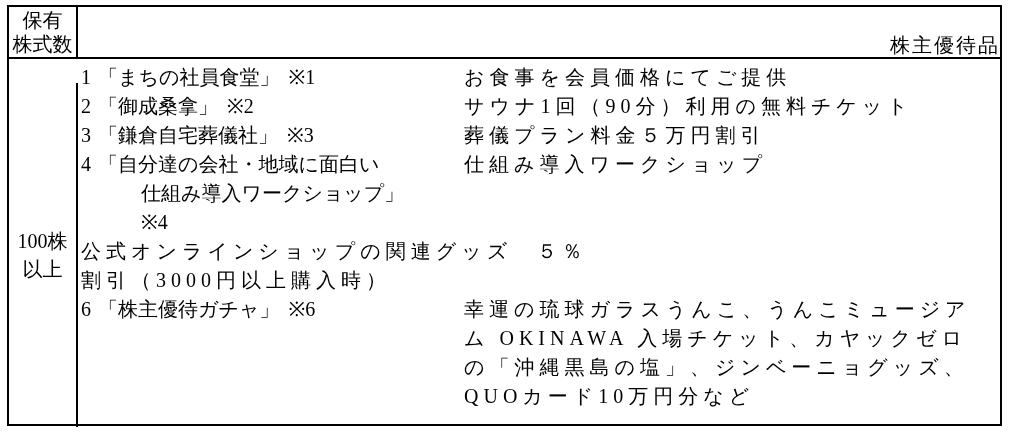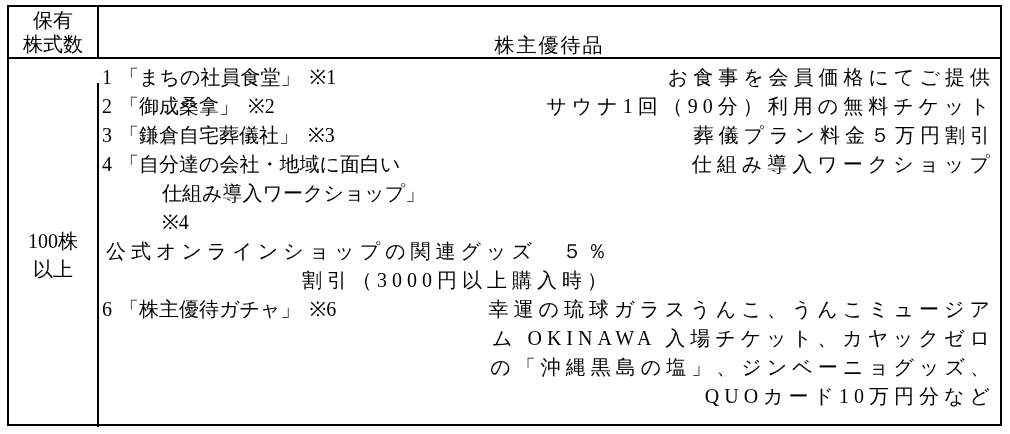--- a/index.html
+++ b/index.html
@@ -27,39 +27,39 @@
   .trow { display: flex; width: 100%; }
 
   .header-row {
     height: 52px;
     border-bottom: 2px solid #000000;
     flex-shrink: 0;
   }
   .body-row { flex: 1; }
 
   .col-left {
-    width: 90px;
+    width: 69px;
     border-right: 2px solid #000000;
     flex-shrink: 0;
     display: flex;
     flex-direction: column;
     align-items: center;
     justify-content: center;
     text-align: center;
   }
   .col-right { flex: 1; }
 
   .header-left {
     font-size: 20px;
     line-height: 24px;
   }
   .header-right {
     display: flex;
     align-items: center;
-    justify-content: center;
+    justify-content: flex-end;
     font-size: 20px;
     letter-spacing: 2px;
     margin-top: 26px;
   }
   .body-left {
     font-size: 20px;
     line-height: 28px;
     margin-top: 24px;
   }
   .body-right {
@@ -82,21 +82,20 @@
     width: 17px;
   }
   .note { margin-left: 9px; }
   .item-benefit {
     width: 510px;
     flex-shrink: 0;
     font-size: 20px;
     line-height: 29px;
     letter-spacing: 5px;
     overflow-wrap: break-word;
-    text-align: right;
   }
 </style>
 </head>
 <body>
 
 <div class="benefits-table">
   <div class="trow header-row">
     <div class="col-left header-left">
       <div>保有</div>
       <div>株式数</div>

